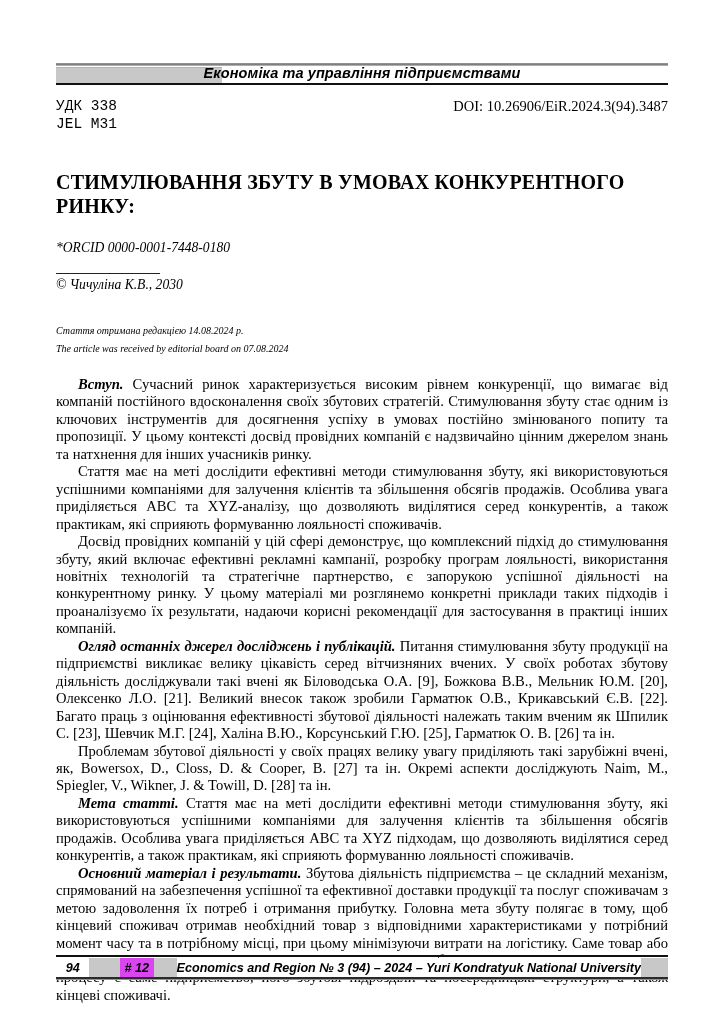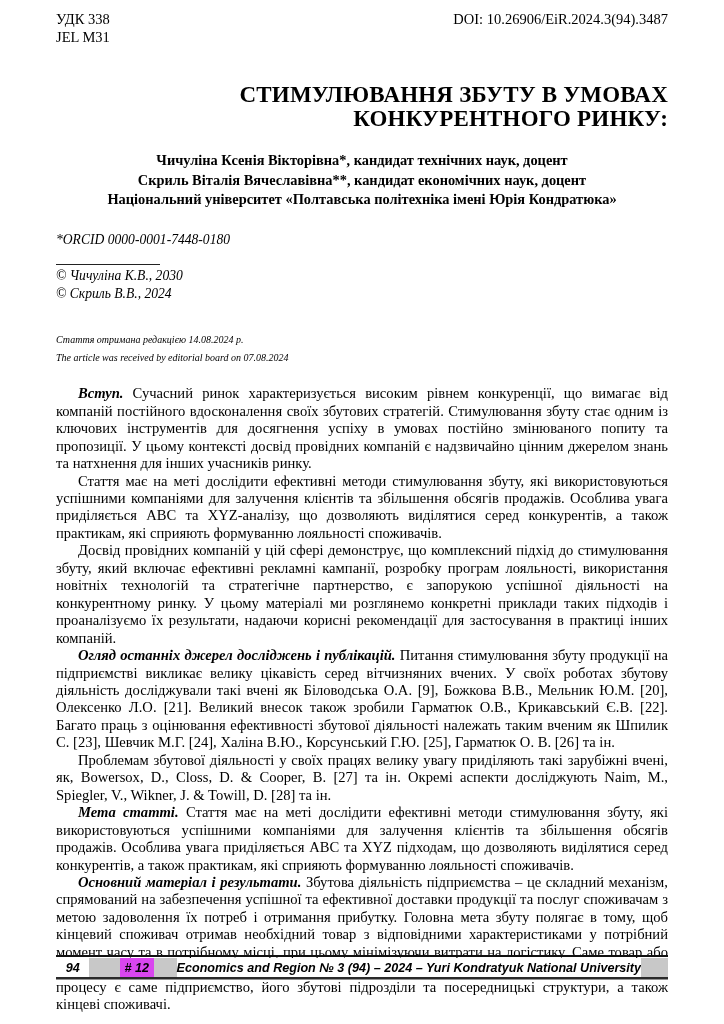--- a/index.html
+++ b/index.html
@@ -77,29 +77,29 @@
   }
 
   
   .idline {
     margin-top: 11px;
     display: flex;
     justify-content: space-between;
     font-size: 14.5px;
     line-height: 17.5px;
   }
-  .idline .left-col span { display: block; }
+  .idline .left-col span { display: block; font-family: Liberation Mono, monospace; }
   .idline .right-col { text-align: right; }
 
   
   .article-title {
     margin-top: 37px;
-    text-align: right;
-    font-weight: bold;
-    font-size: 23px;
+    text-align: left;
+    font-weight: bold;
+    font-size: 20px;
     line-height: 24px;
     letter-spacing: 0.2px;
   }
   .article-title span { display: block; }
 
   
   .authors {
     margin-top: 20px;
     text-align: center;
     font-weight: bold;
@@ -205,49 +205,49 @@
   .cell-name  { flex: 1 1 auto; background: #fff; }
   .cell-gap3  { width: 47px; background: #c8c8c8; }
 </style>
 </head>
 <body>
 
 <div class="page">
 
   <div class="content">
 
+    <div class="run-head">
+      <div class="rule-top"></div>
+      <div class="gray-tab"></div>
+      <div class="head-title">Економіка та управління підприємствами</div>
+      <div class="rule-bot"></div>
+    </div>
 
     <div class="idline">
       <div class="left-col">
         <span>УДК 338</span>
         <span>JEL M31</span>
       </div>
       <div class="right-col">
         <span>DOI: 10.26906/EiR.2024.3(94).3487</span>
       </div>
     </div>
 
     <div class="article-title">
       <span>СТИМУЛЮВАННЯ ЗБУТУ В УМОВАХ КОНКУРЕНТНОГО РИНКУ:</span>
     </div>
 
-    <div class="authors">
-      <span>Чичуліна Ксенія Вікторівна*, кандидат технічних наук, доцент</span>
-      <span>Скриль Віталія Вячеславівна**, кандидат економічних наук, доцент</span>
-      <span>Національний університет «Полтавська політехніка імені Юрія Кондратюка»</span>
-    </div>
 
     <div class="orcid">
       <span>*ORCID 0000-0001-7448-0180</span>
     </div>
 
     <div class="copyblock">
       <div class="hairline"></div>
       <span>© Чичуліна К.В., 2030</span>
-      <span>© Скриль В.В., 2024</span>
     </div>
 
     <div class="received">
       <span>Стаття отримана редакцією 14.08.2024 р.</span>
       <span>The article was received by editorial board on 07.08.2024</span>
     </div>
 
     <div class="body-text">
       <p><b>Вступ.</b><span> Сучасний ринок характеризується високим рівнем конкуренції, що вимагає від компаній постійного вдосконалення своїх збутових стратегій. Стимулювання збуту стає одним із ключових інструментів для досягнення успіху в умовах постійно змінюваного попиту та пропозиції. У цьому контексті досвід провідних компаній є надзвичайно цінним джерелом знань та натхнення для інших учасників ринку.</span></p>
       <p>Стаття має на меті дослідити ефективні методи стимулювання збуту, які використовуються успішними компаніями для залучення клієнтів та збільшення обсягів продажів. Особлива увага приділяється АВС та XYZ-аналізу, що дозволяють виділятися серед конкурентів, а також практикам, які сприяють формуванню лояльності споживачів.</p>

